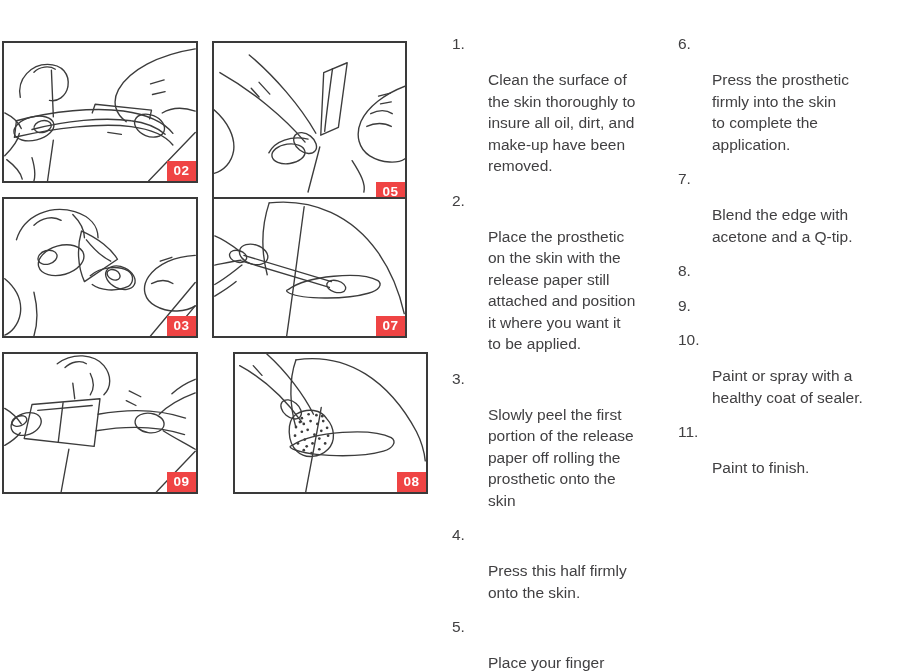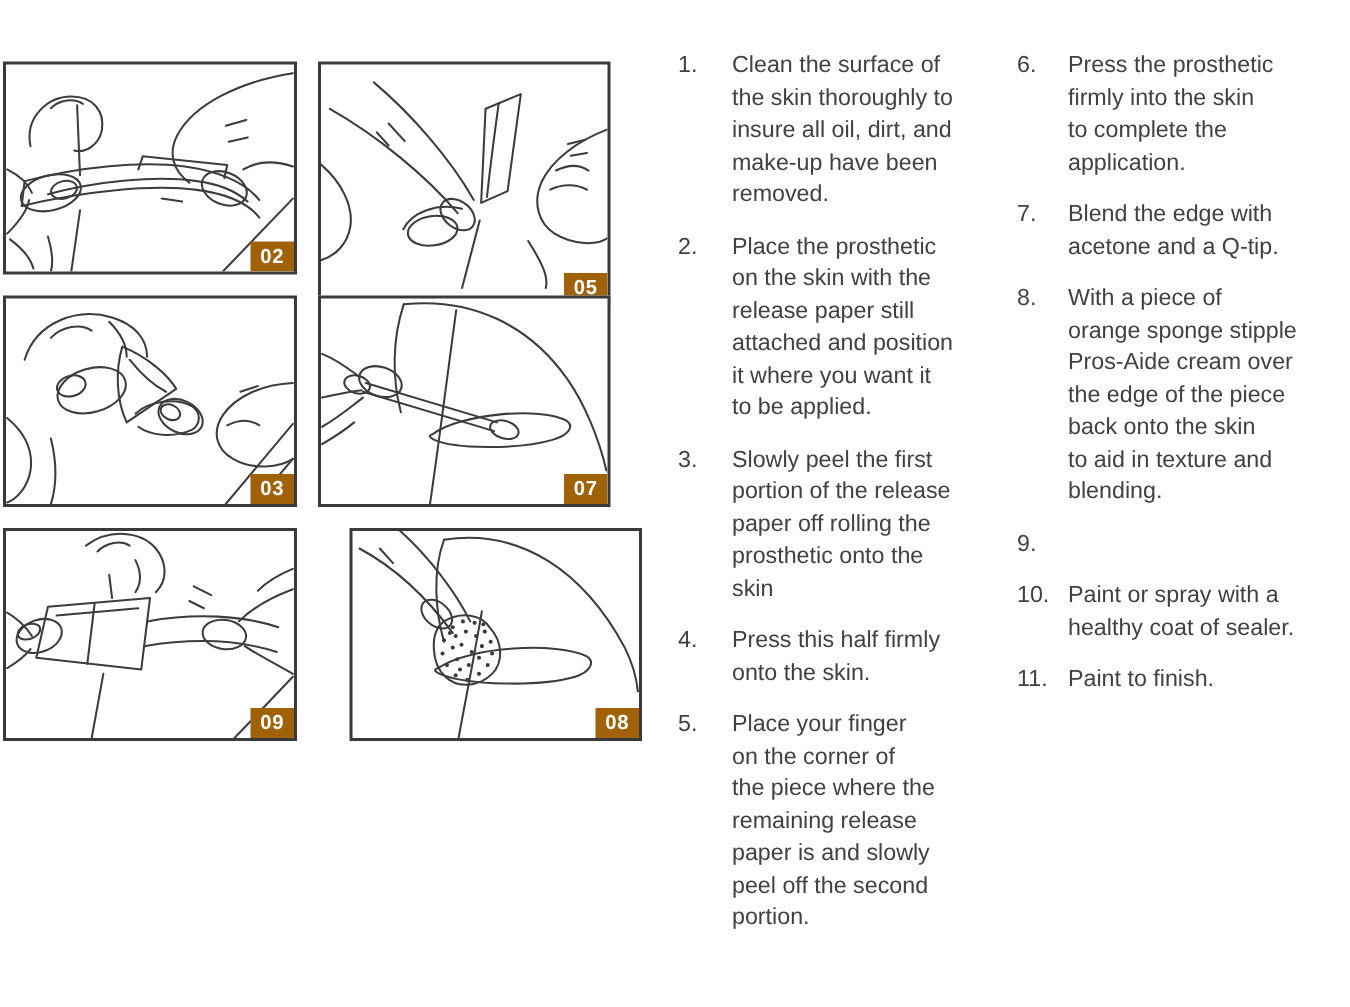--- a/index.html
+++ b/index.html
@@ -27,21 +27,21 @@
     stroke-width: 1.4;
     stroke-linecap: round;
     stroke-linejoin: round;
   }
   .badge {
     position: absolute;
     right: 0;
     bottom: 0;
     width: 29px;
     height: 20px;
-    background: #a16207;
+    background: #ef4444;
     color: #ffffff;
     font-size: 13.5px;
     font-weight: bold;
     letter-spacing: 0.5px;
     display: flex;
     align-items: center;
     justify-content: center;
     line-height: 1;
   }
 
@@ -59,21 +59,21 @@
     list-style: none;
     color: #414042;
     font-size: 15.5px;
     line-height: 21.5px;
   }
   #instr-col-1 { left: 452px; width: 214px; }
   #instr-col-2 { left: 678px; width: 220px; }
   .instr-item { display: flex; margin-bottom: 13px; }
   .instr-num { width: 36px; flex-shrink: 0; }
   #instr-col-2 .instr-num { width: 34px; }
-  .instr-text { white-space: pre-line; flex: 1; }
+  .instr-text { white-space: pre-line; flex: 1; margin-top: 36px; }
 </style>
 </head>
 <body>
 
 <div class="page">
 
   <figure class="panel" id="panel-02">
     <svg viewBox="0 0 196 142">
       <g class="art-stroke">
 
@@ -333,27 +333,20 @@
 to complete the
 application.</span>
     </li>
     <li class="instr-item">
       <span class="instr-num">7.</span>
       <span class="instr-text">Blend the edge with
 acetone and a Q-tip.</span>
     </li>
     <li class="instr-item">
       <span class="instr-num">8.</span>
-      <span class="instr-text">With a piece of
-orange sponge stipple
-Pros-Aide cream over
-the edge of the piece
-back onto the skin
-to aid in texture and
-blending.</span>
     </li>
     <li class="instr-item">
       <span class="instr-num">9.</span>
     </li>
     <li class="instr-item">
       <span class="instr-num">10.</span>
       <span class="instr-text">Paint or spray with a
 healthy coat of sealer.</span>
     </li>
     <li class="instr-item">

